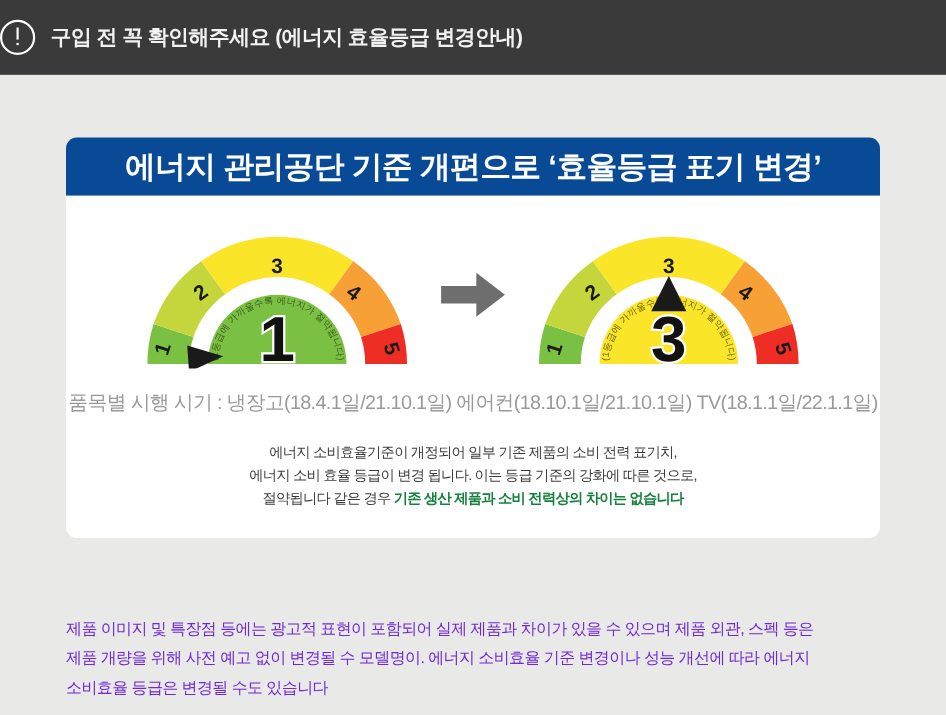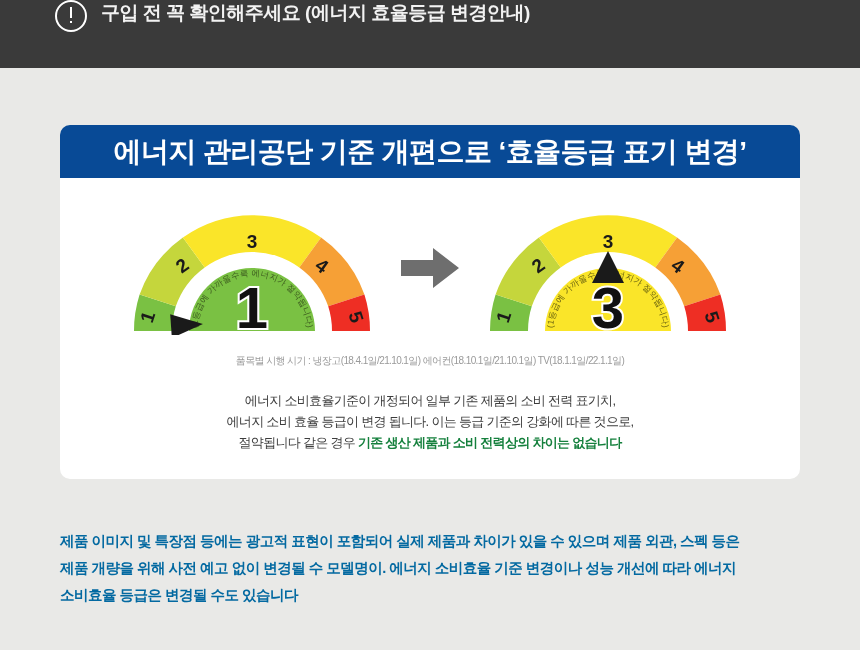--- a/index.html
+++ b/index.html
@@ -14,22 +14,22 @@
     overflow: hidden;
     position: relative;
   }
 
   
   .topbar {
     width: 860px;
     height: 68px;
     background: #3a3a3a;
     display: flex;
+    align-items: center;
     box-sizing: border-box;
-    padding-left: 55px;
   }
   .warn-icon {
     width: 28px;
     height: 28px;
     border: 2px solid #ffffff;
     border-radius: 50%;
     position: relative;
     flex: 0 0 auto;
     margin-right: 14px;
   }
@@ -107,21 +107,21 @@
   .mid-arrow {
     width: 62px;
     height: 44px;
     flex: 0 0 auto;
   }
 
   
   .sched-line {
     text-align: center;
     color: #9a9a9a;
-    font-size: 10px;
+    font-size: 18px;
     letter-spacing: -0.6px;
     margin-top: 16px;
     white-space: nowrap;
   }
   .desc {
     text-align: center;
     margin-top: 22px;
     color: #3c3c3c;
     font-size: 13px;
     line-height: 1.62;
@@ -129,27 +129,26 @@
   }
   .desc .hl {
     color: #15803d;
     font-weight: 700;
   }
 
   
   .disclaimer {
     position: absolute;
     left: 60px;
-    top: 528px;
+    top: 559px;
     width: 742px;
-    color: #0369a1;
+    color: #6d28d9;
     font-size: 14.5px;
     line-height: 1.85;
     letter-spacing: -0.5px;
-    font-weight: bold;
   }
 </style>
 </head>
 <body>
 
 <div class="topbar">
   <span class="warn-icon"></span>
   <span class="topbar-title">구입 전 꼭 확인해주세요 (에너지 효율등급 변경안내)</span>
 </div>
 

